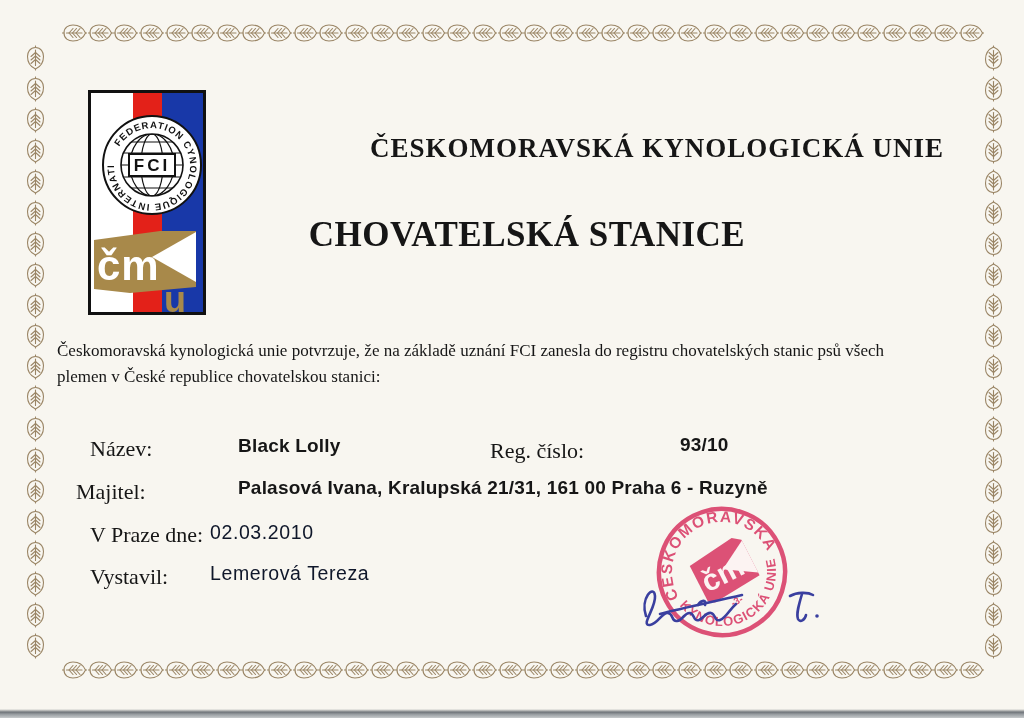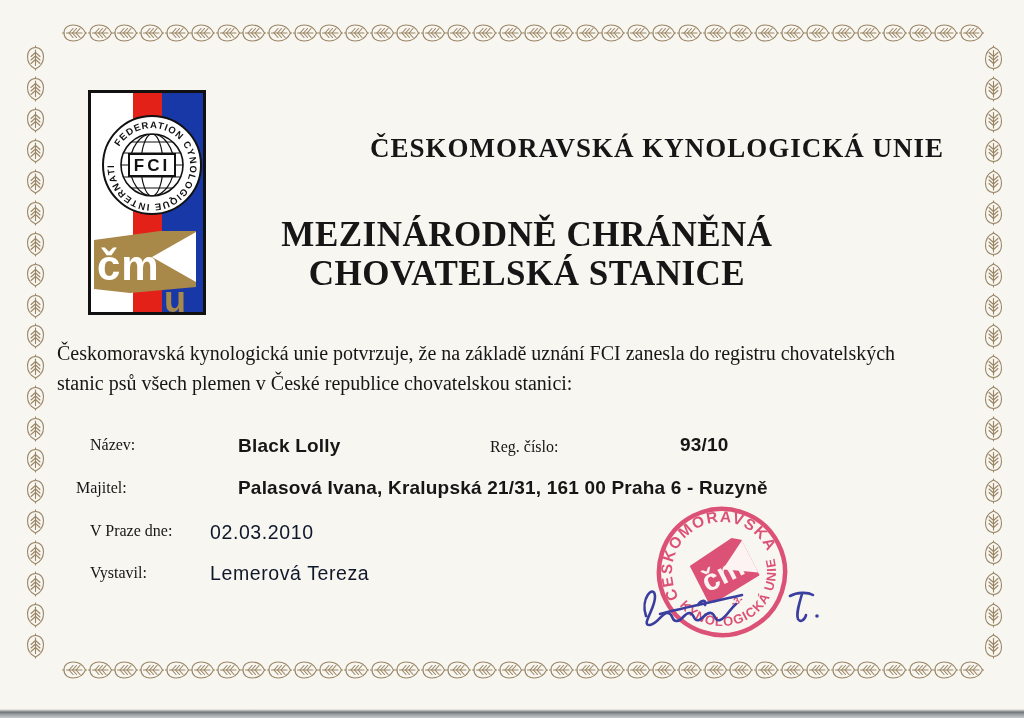--- a/index.html
+++ b/index.html
@@ -24,23 +24,23 @@
   .logo-box{position:absolute;left:88px;top:90px;width:118px;height:225px;}
 
   .org-head{position:absolute;left:180px;right:80px;top:133px;text-align:right;}
   .org-name{font-weight:bold;font-size:27px;letter-spacing:1px;}
   .org-subtitle{font-size:17.5px;margin-top:5px;}
 
   .main-title{position:absolute;left:90px;right:60px;top:216px;text-align:center;
     font-weight:bold;font-size:35px;line-height:1.1;letter-spacing:0.5px;}
 
   .body-text{position:absolute;left:57px;width:874px;top:338px;margin:0;
-    font-size:20px;line-height:1.5;}
-
-  .lbl{position:absolute;font-size:16px;white-space:nowrap;}
+    font-size:17px;line-height:1.5;}
+
+  .lbl{position:absolute;font-size:22px;white-space:nowrap;}
   .val-bold{position:absolute;font-family:"Liberation Sans",sans-serif;font-weight:bold;
     font-size:19px;white-space:nowrap;letter-spacing:0.2px;margin-left:28px;}
   .val-plain{position:absolute;font-family:"Liberation Sans",sans-serif;
     font-size:19.5px;white-space:nowrap;letter-spacing:0.6px;color:#0f172a;}
 
   .stamp{position:absolute;left:650px;top:500px;width:144px;height:144px;opacity:0.88;}
   .signature{position:absolute;left:632px;top:568px;width:220px;height:70px;}
 
   .scan-edge{position:absolute;left:0;bottom:0;width:100%;height:9px;
     background:linear-gradient(to bottom,rgba(248,246,240,0) 0%,#70757a 35%,#989da1 60%,#c7cacc 100%);}
@@ -1216,21 +1216,20 @@
         <text x="76" y="222" font-family="Liberation Sans, sans-serif" font-size="36" font-weight="bold" fill="#a8894a">u</text>
       </g>
     </svg>
   </div>
 
   <div class="org-head">
     <div class="org-name">ČESKOMORAVSKÁ KYNOLOGICKÁ UNIE</div>
   </div>
 
   <div class="main-title">
-    <div>MEZINÁRODNĚ CHRÁNĚNÁ</div>
     <div>CHOVATELSKÁ STANICE</div>
   </div>
 
   <p class="body-text">Českomoravská kynologická unie potvrzuje, že na základě uznání FCI zanesla do registru chovatelských stanic psů všech plemen v České republice chovatelskou stanici:</p>
 
   <span class="lbl" style="left:90px;top:436px">Název:</span>
   <span class="val-bold" style="left:210px;top:435px">Black Lolly</span>
   <span class="lbl" style="left:490px;top:438px">Reg. číslo:</span>
   <span class="val-bold" style="left:652px;top:434px">93/10</span>
 

